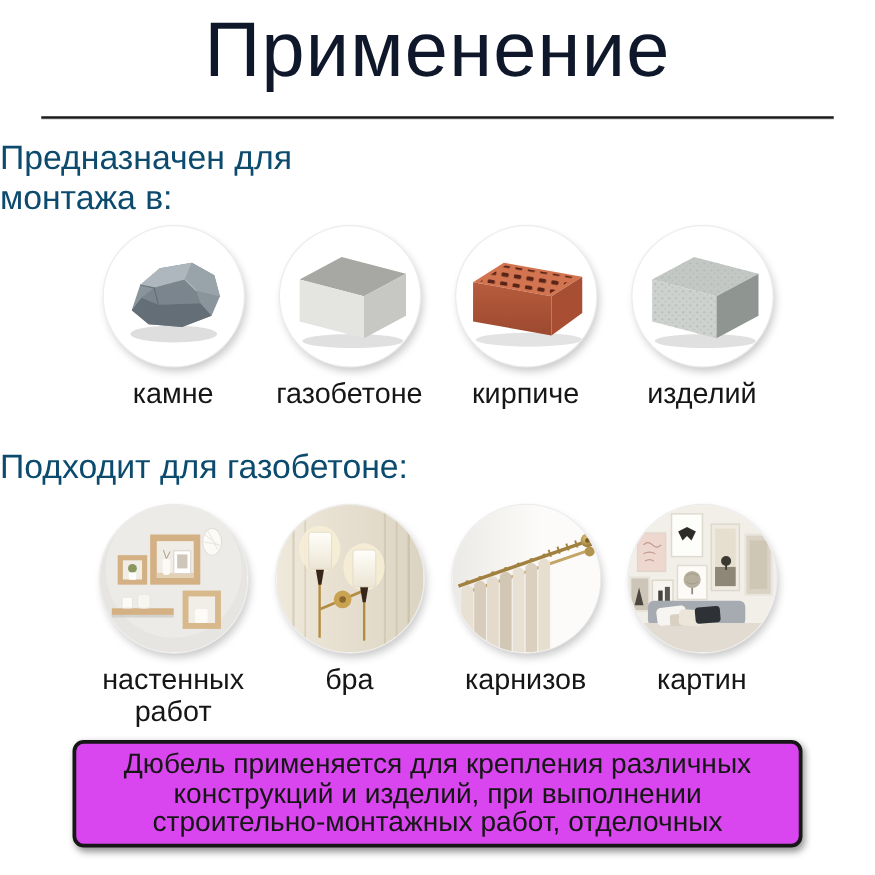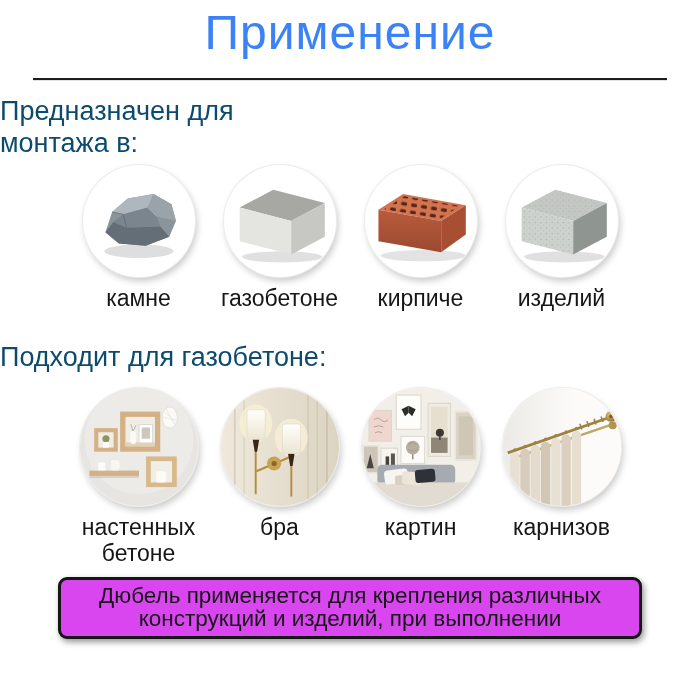--- a/index.html
+++ b/index.html
@@ -2,22 +2,22 @@
 <html><head>
 <meta charset="utf-8">
 <style>
   html,body{margin:0;padding:0;}
   body{
     width:700px;height:700px;background:#ffffff;overflow:hidden;
     font-family:"Liberation Sans", sans-serif;color:#161616;
   }
   .page{width:700px;height:700px;}
   .title{
-    text-align:center;font-size:48px;font-weight:400;letter-spacing:1px;
-    color:#3b82f6;margin:6px 0 0;line-height:1.12;
+    text-align:center;font-size:62px;font-weight:400;letter-spacing:1px;
+    color:#0f172a;margin:6px 0 0;line-height:1.12;
   }
   .divider{height:0;border-top:2px solid #1c1c1c;margin:18px 33px 0;box-shadow:0 1px 0 rgba(0,0,0,0.12);}
   .sub{
     text-align:left;color:#0c4a6e;font-size:27px;line-height:1.18;
     font-weight:400;margin:16px 0 0;
   }
   .sub2{margin-top:30px;}
   .row{display:flex;justify-content:center;align-items:flex-start;}
   .row1{margin-top:6px;}
   .row2{margin-top:14px;}
@@ -153,21 +153,21 @@
           <rect x="60" y="62" width="18" height="18" fill="#f1eee8"></rect>
           <rect x="64.5" y="70.5" width="8.5" height="9.5" rx="1.5" fill="#fcfbf8"></rect>
           <rect x="8" y="70" width="42" height="4.5" fill="#d3b184"></rect>
           <rect x="8" y="74.5" width="42" height="1.8" fill="#cac7c2" opacity="0.7"></rect>
           <rect x="15" y="62.5" width="7" height="7.5" rx="1" fill="#fcfbf8" stroke="#e4e1da" stroke-width="0.5"></rect>
           <rect x="25.5" y="60.5" width="8.5" height="9.5" rx="2" fill="#f8f6f1" stroke="#e4e1da" stroke-width="0.5"></rect>
           <ellipse cx="76" cy="25" rx="6.5" ry="9" fill="#fbfaf7" stroke="#e1ded6" stroke-width="0.7"></ellipse>
           <path d="M71,20 l10,8 M70,25 l11,2 M73,17.5 l7,13" stroke="#e6e3db" stroke-width="0.6" fill="none"></path>
         </svg>
       </div>
-      <div class="card-label">настенных бетоне</div>
+      <div class="card-label">настенных работ</div>
     </div>
 
     <div class="card">
       <div class="circle">
         <svg viewBox="0 0 100 100">
           <defs>
             <linearGradient id="wall" x1="0" y1="0" x2="1" y2="0">
               <stop offset="0" stop-color="#efe9dc"></stop>
                 <stop offset="1" stop-color="#dcd4c2"></stop>
             </linearGradient>
@@ -189,20 +189,62 @@
           <circle cx="45" cy="64" r="2.2" fill="#8a672a"></circle>
           <rect x="28.6" y="52" width="1.6" height="38" fill="#b28c42"></rect>
           <rect x="58.8" y="64" width="1.6" height="28" fill="#b28c42"></rect>
           <polygon points="26.8,43.5 32.4,43.5 30.6,54 28.6,54" fill="#38261a"></polygon>
           <polygon points="56.8,55.5 62.4,55.5 60.6,66 58.6,66" fill="#38261a"></polygon>
           <rect x="22" y="18.5" width="15.5" height="25" rx="2" fill="url(#shd)" stroke="#e0dac8" stroke-width="0.6"></rect>
           <rect x="52" y="30.5" width="15.5" height="25" rx="2" fill="url(#shd)" stroke="#e0dac8" stroke-width="0.6"></rect>
         </svg>
       </div>
       <div class="card-label">бра</div>
+    </div>
+
+    <div class="card">
+      <div class="circle">
+        <svg viewBox="0 0 100 100">
+          <defs>
+            <linearGradient id="wg" x1="0" y1="0" x2="1" y2="0">
+              <stop offset="0" stop-color="#eceae6"></stop>
+                <stop offset="0.6" stop-color="#fcfbf9"></stop>
+            </linearGradient>
+            <radialGradient id="goldr" cx="0.35" cy="0.35" r="0.8">
+              <stop offset="0" stop-color="#d9bc74"></stop>
+                <stop offset="1" stop-color="#8a6c2c"></stop>
+            </radialGradient>
+          </defs>
+          <rect width="100" height="100" fill="url(#wg)"></rect>
+          <line x1="10" y1="59" x2="92" y2="31" stroke="#c2a567" stroke-width="2"></line>
+          <line x1="4" y1="55" x2="90" y2="25" stroke="#a1813f" stroke-width="2.4"></line>
+          <rect x="65.3" y="30.2" width="1.3" height="5" fill="#a1813f" transform="rotate(-19 66 32.7)"></rect>
+          <rect x="71.3" y="28.1" width="1.3" height="5" fill="#a1813f" transform="rotate(-19 72 30.6)"></rect>
+          <rect x="77.3" y="26" width="1.3" height="5" fill="#a1813f" transform="rotate(-19 78 28.5)"></rect>
+          <rect x="83.3" y="23.9" width="1.3" height="5" fill="#a1813f" transform="rotate(-19 84 26.4)"></rect>
+          <circle cx="91.5" cy="24" r="4.6" fill="url(#goldr)"></circle>
+          <circle cx="91.5" cy="24" r="1.6" fill="#7c5f24"></circle>
+          <circle cx="93" cy="31.5" r="3.4" fill="#b3944f"></circle>
+          <circle cx="10" cy="52.4" r="1.3" fill="#a1813f"></circle>
+          <circle cx="18.7" cy="49.4" r="1.3" fill="#a1813f"></circle>
+          <circle cx="27.4" cy="46.3" r="1.3" fill="#a1813f"></circle>
+          <circle cx="36.1" cy="43.3" r="1.3" fill="#a1813f"></circle>
+          <circle cx="44.8" cy="40.2" r="1.3" fill="#a1813f"></circle>
+          <circle cx="53.5" cy="37.2" r="1.3" fill="#a1813f"></circle>
+          <circle cx="62.2" cy="34.2" r="1.3" fill="#a1813f"></circle>
+          <path d="M6,56.9 q4,-5 8,0 L14,100 L6,100 Z" fill="#e8e0d3"></path>
+          <path d="M14.7,53.9 q4,-5 8,0 L22.7,100 L14.7,100 Z" fill="#d8cdbc"></path>
+          <path d="M23.4,50.8 q4,-5 8,0 L31.4,100 L23.4,100 Z" fill="#e4dbcd"></path>
+          <path d="M32.1,47.8 q4,-5 8,0 L40.1,100 L32.1,100 Z" fill="#d2c6b4"></path>
+          <path d="M40.8,44.7 q4,-5 8,0 L48.8,100 L40.8,100 Z" fill="#e8e0d3"></path>
+          <path d="M49.5,41.7 q4,-5 8,0 L57.5,100 L49.5,100 Z" fill="#dbd0bf"></path>
+          <path d="M58.2,38.7 q4,-5 8,0 L66.2,100 L58.2,100 Z" fill="#e6decf"></path>
+        </svg>
+      </div>
+      <div class="card-label">карнизов</div>
     </div>
 
     <div class="card">
       <div class="circle">
         <svg viewBox="0 0 100 100">
           <rect width="100" height="100" fill="#f2efe9"></rect>
           <rect x="6" y="19" width="19" height="26" fill="#eed7cf" stroke="#e0d6cb" stroke-width="1"></rect>
           <path d="M10,27 q3,-3 6,0 t6,0 M10,33 q4,-2 8,0 M11,38 q3,-2 6,0" stroke="#c29a90" stroke-width="0.8" fill="none"></path>
           <rect x="29" y="6" width="21" height="29" fill="#fdfdfa" stroke="#dedacf" stroke-width="1"></rect>
           <polygon points="39.5,15 33.5,18 36.5,24 39.5,21" fill="#2e2c29"></polygon>
@@ -227,62 +269,21 @@
           <rect x="10" y="80" width="80" height="20" fill="#e1dbd1"></rect>
           <rect x="19" y="69" width="20" height="12" rx="3" fill="#f7f5f1" transform="rotate(-7 29 75)"></rect>
           <rect x="28" y="74" width="12" height="8" rx="2" fill="#d9cfc2" transform="rotate(-3 34 78)"></rect>
           <rect x="34" y="71" width="17" height="11" rx="3" fill="#ebe5da" transform="rotate(4 42 76)"></rect>
           <rect x="45" y="69" width="17" height="11" rx="2.5" fill="#2e3136" transform="rotate(-5 53 74)"></rect>
         </svg>
       </div>
       <div class="card-label">картин</div>
     </div>
 
-    <div class="card">
-      <div class="circle">
-        <svg viewBox="0 0 100 100">
-          <defs>
-            <linearGradient id="wg" x1="0" y1="0" x2="1" y2="0">
-              <stop offset="0" stop-color="#eceae6"></stop>
-                <stop offset="0.6" stop-color="#fcfbf9"></stop>
-            </linearGradient>
-            <radialGradient id="goldr" cx="0.35" cy="0.35" r="0.8">
-              <stop offset="0" stop-color="#d9bc74"></stop>
-                <stop offset="1" stop-color="#8a6c2c"></stop>
-            </radialGradient>
-          </defs>
-          <rect width="100" height="100" fill="url(#wg)"></rect>
-          <line x1="10" y1="59" x2="92" y2="31" stroke="#c2a567" stroke-width="2"></line>
-          <line x1="4" y1="55" x2="90" y2="25" stroke="#a1813f" stroke-width="2.4"></line>
-          <rect x="65.3" y="30.2" width="1.3" height="5" fill="#a1813f" transform="rotate(-19 66 32.7)"></rect>
-          <rect x="71.3" y="28.1" width="1.3" height="5" fill="#a1813f" transform="rotate(-19 72 30.6)"></rect>
-          <rect x="77.3" y="26" width="1.3" height="5" fill="#a1813f" transform="rotate(-19 78 28.5)"></rect>
-          <rect x="83.3" y="23.9" width="1.3" height="5" fill="#a1813f" transform="rotate(-19 84 26.4)"></rect>
-          <circle cx="91.5" cy="24" r="4.6" fill="url(#goldr)"></circle>
-          <circle cx="91.5" cy="24" r="1.6" fill="#7c5f24"></circle>
-          <circle cx="93" cy="31.5" r="3.4" fill="#b3944f"></circle>
-          <circle cx="10" cy="52.4" r="1.3" fill="#a1813f"></circle>
-          <circle cx="18.7" cy="49.4" r="1.3" fill="#a1813f"></circle>
-          <circle cx="27.4" cy="46.3" r="1.3" fill="#a1813f"></circle>
-          <circle cx="36.1" cy="43.3" r="1.3" fill="#a1813f"></circle>
-          <circle cx="44.8" cy="40.2" r="1.3" fill="#a1813f"></circle>
-          <circle cx="53.5" cy="37.2" r="1.3" fill="#a1813f"></circle>
-          <circle cx="62.2" cy="34.2" r="1.3" fill="#a1813f"></circle>
-          <path d="M6,56.9 q4,-5 8,0 L14,100 L6,100 Z" fill="#e8e0d3"></path>
-          <path d="M14.7,53.9 q4,-5 8,0 L22.7,100 L14.7,100 Z" fill="#d8cdbc"></path>
-          <path d="M23.4,50.8 q4,-5 8,0 L31.4,100 L23.4,100 Z" fill="#e4dbcd"></path>
-          <path d="M32.1,47.8 q4,-5 8,0 L40.1,100 L32.1,100 Z" fill="#d2c6b4"></path>
-          <path d="M40.8,44.7 q4,-5 8,0 L48.8,100 L40.8,100 Z" fill="#e8e0d3"></path>
-          <path d="M49.5,41.7 q4,-5 8,0 L57.5,100 L49.5,100 Z" fill="#dbd0bf"></path>
-          <path d="M58.2,38.7 q4,-5 8,0 L66.2,100 L58.2,100 Z" fill="#e6decf"></path>
-        </svg>
-      </div>
-      <div class="card-label">карнизов</div>
-    </div>
-
   </div>
 
   <div class="footer-box">
     <div class="footer-line">Дюбель применяется для крепления различных</div>
     <div class="footer-line">конструкций и изделий, при выполнении</div>
+    <div class="footer-line">строительно-монтажных работ, отделочных</div>
   </div>
 
 </div>
 
 </body></html>

